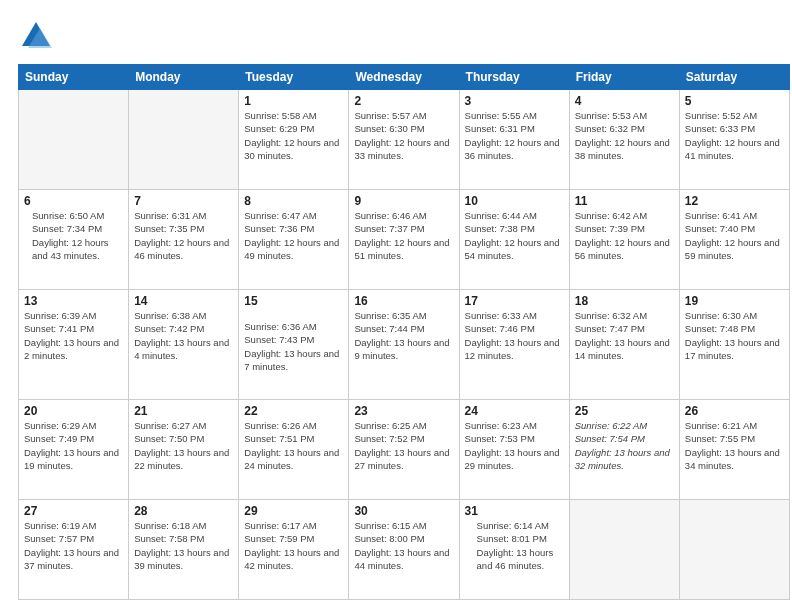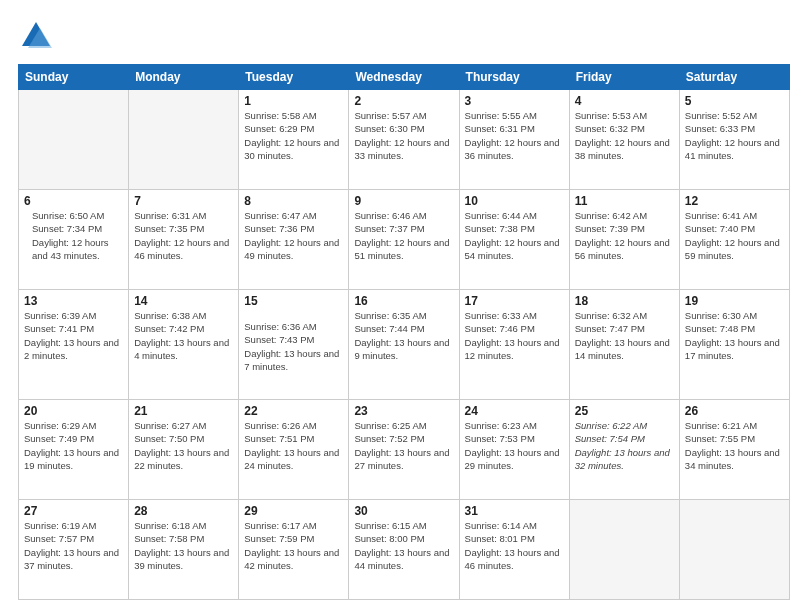--- a/index.html
+++ b/index.html
@@ -319,21 +319,21 @@
 Daylight: 13 hours and 42 minutes.</div>
           </td>
           <td>
             <span class="day-num">30</span>
             <div class="day-info" style="white-space: pre-line;">Sunrise: 6:15 AM
 Sunset: 8:00 PM
 Daylight: 13 hours and 44 minutes.</div>
           </td>
           <td>
             <span class="day-num">31</span>
-            <div class="day-info" style="white-space: pre-line;">Sunrise: 6:14 AM
+            <div class="day-info" style="white-space: pre-line; margin-left: 12px;">Sunrise: 6:14 AM
 Sunset: 8:01 PM
 Daylight: 13 hours and 46 minutes.</div>
           </td>
           <td class="empty"></td>
           <td class="empty"></td>
         </tr>
       </tbody>
   </table>
 </div>
 

